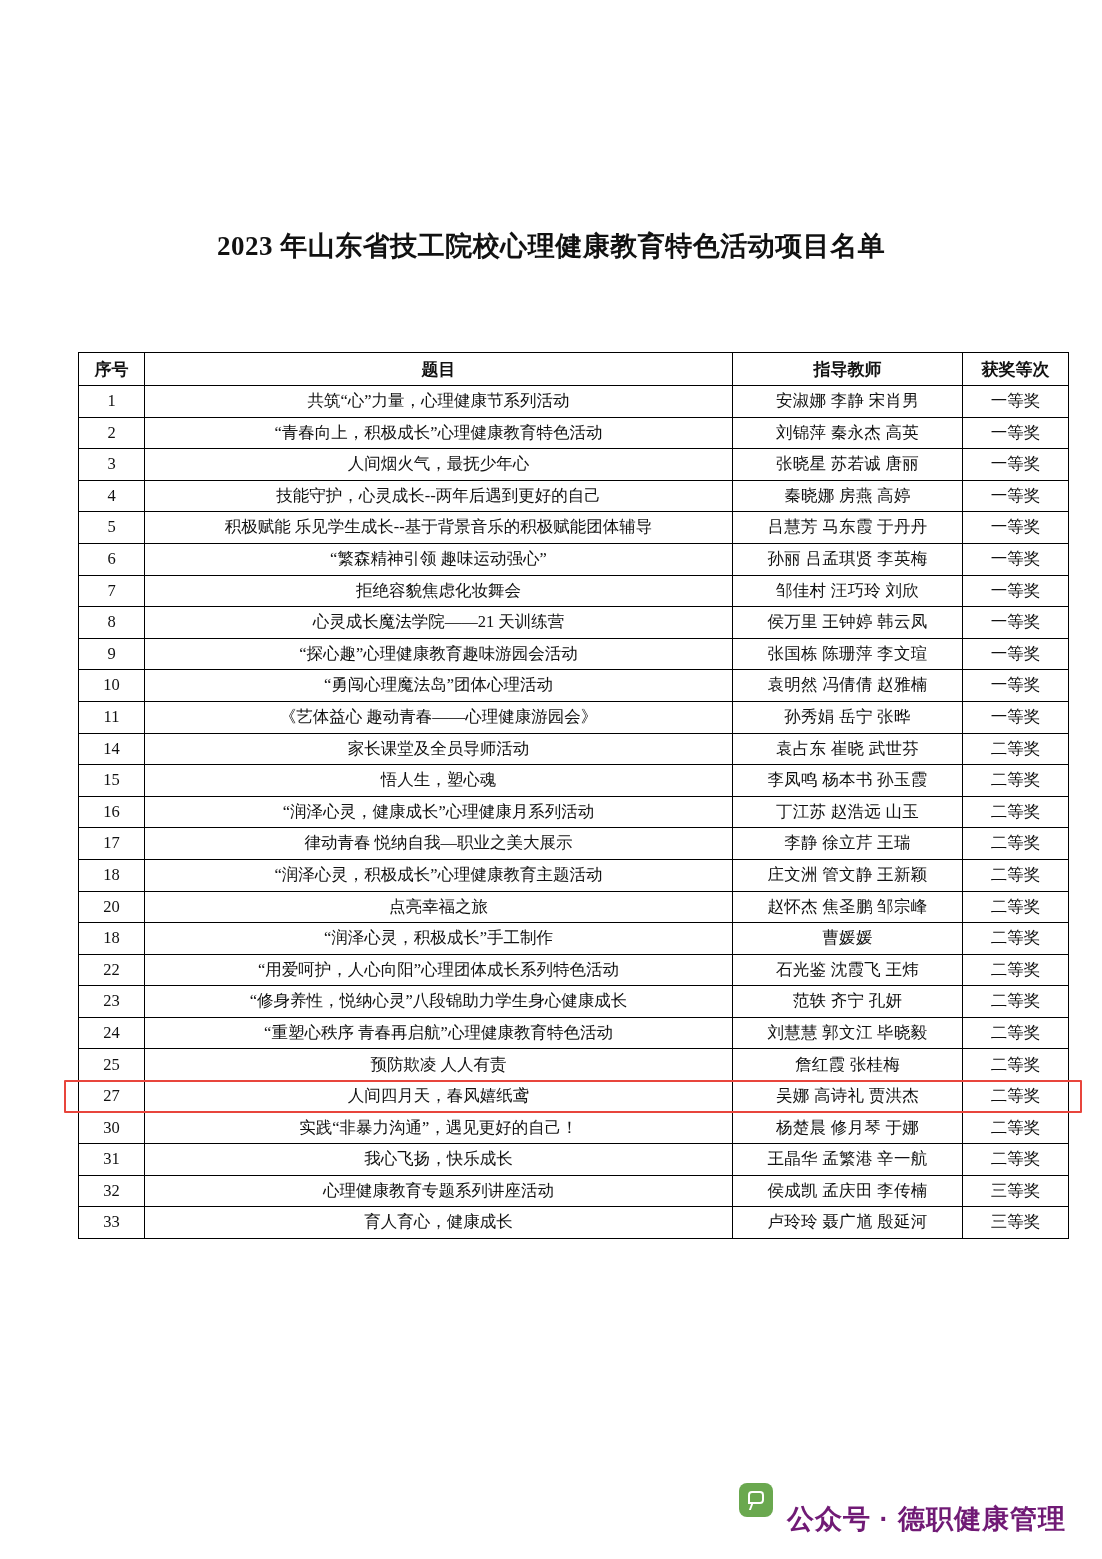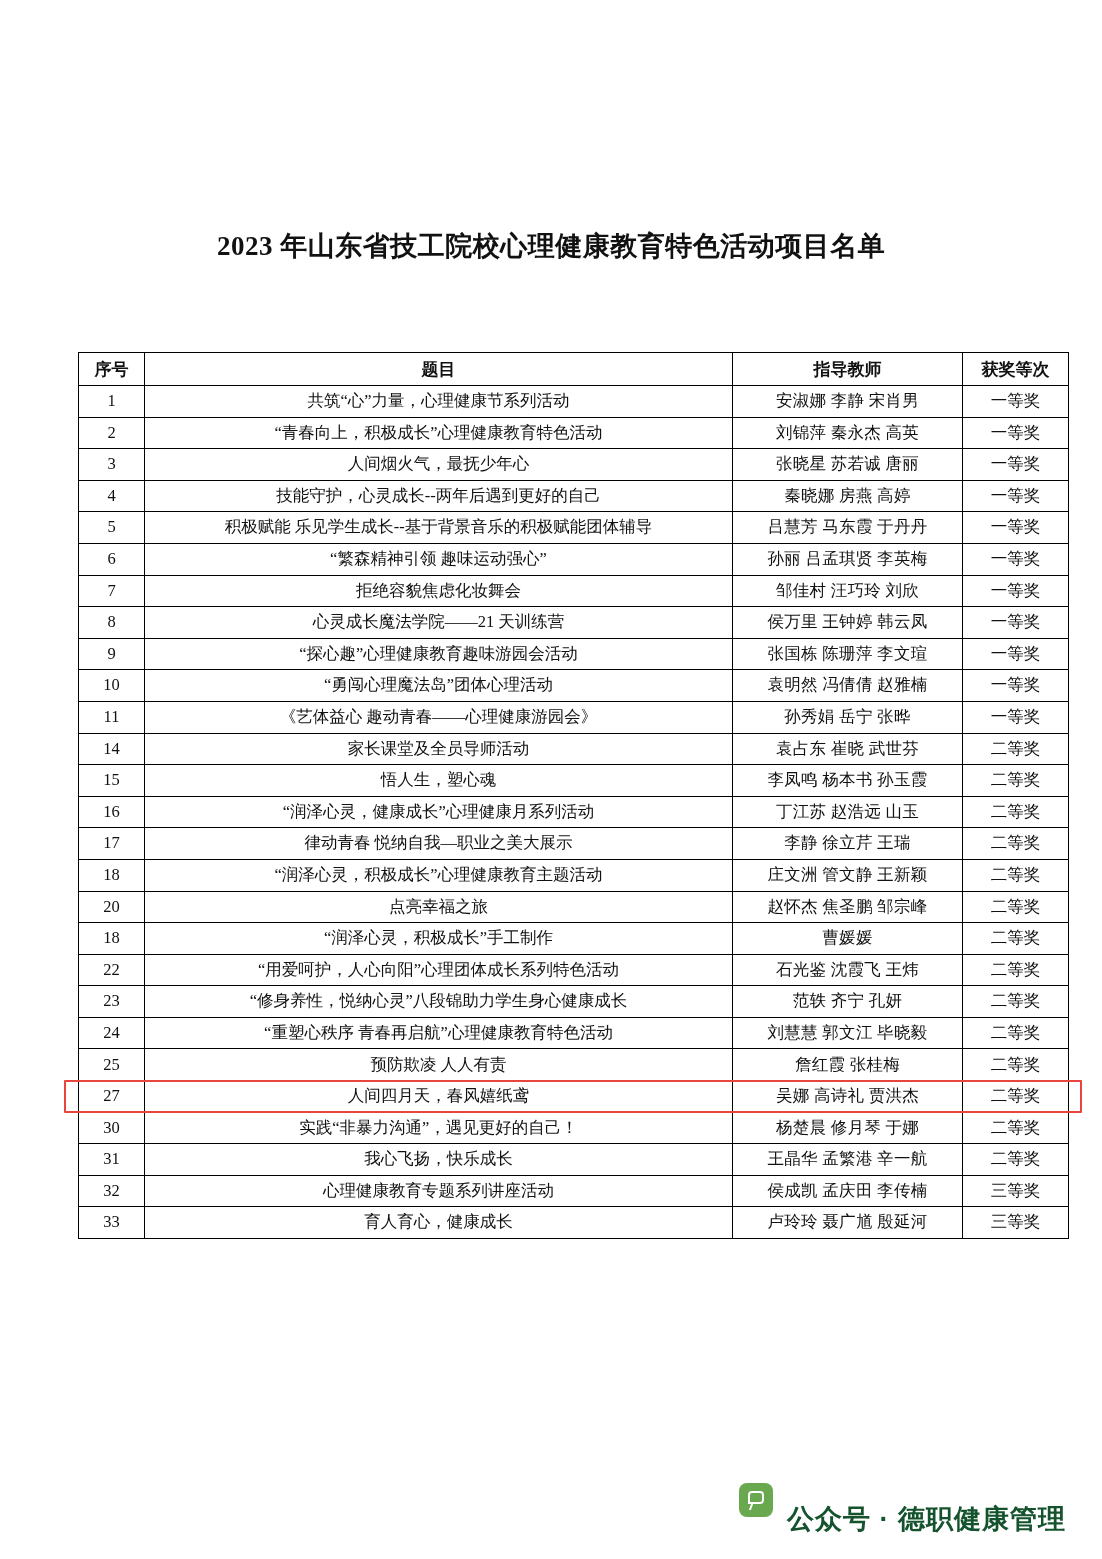--- a/index.html
+++ b/index.html
@@ -120,21 +120,21 @@
     top: 21px;
     width: 6px;
     height: 6px;
     background: #6aa84f;
     border-left: 2.5px solid #ffffff;
     transform: skewX(-20deg);
   }
   .footer-text {
     font-size: 27px;
     font-weight: bold;
-    color: #14532d;
+    color: #701a75;
     letter-spacing: 1px;
     font-family: "Liberation Sans", sans-serif;
     margin-top: 39px;
   }
 </style>
 </head>
 <body>
 
 <div class="page">
 

